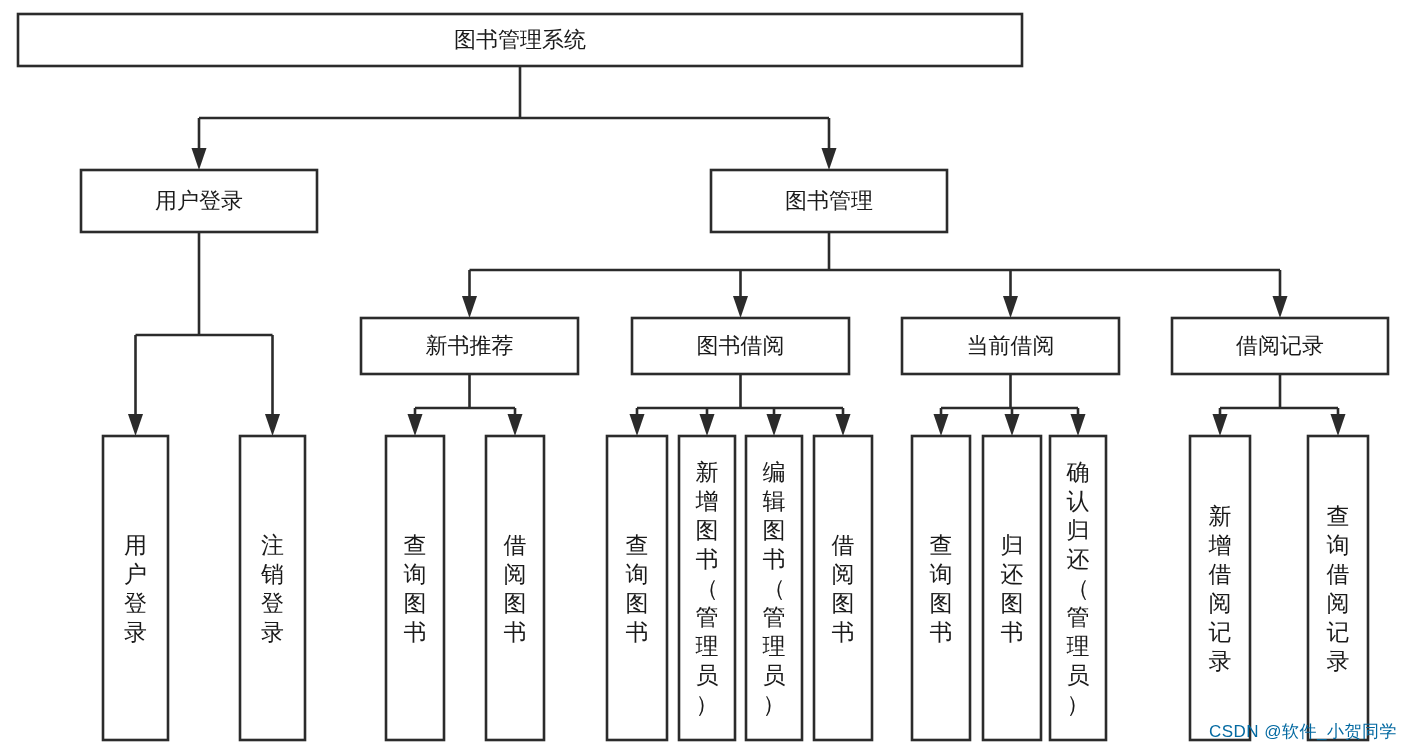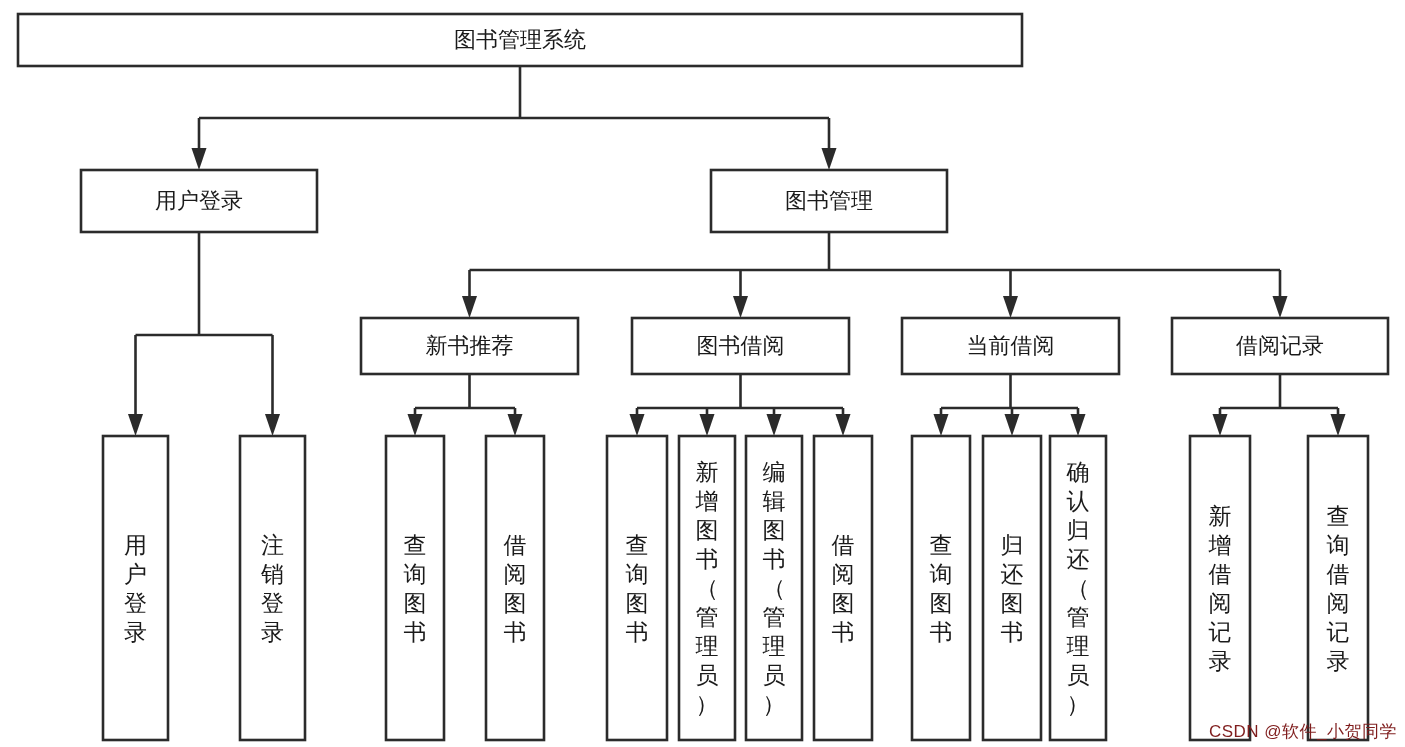--- a/index.html
+++ b/index.html
@@ -45,21 +45,21 @@
   .arrow-head {
     fill: #2b2b2b;
     stroke: none;
   }
   .watermark {
     position: absolute;
     right: 8px;
     bottom: 4px;
     font-family: "Liberation Sans", "DejaVu Sans", sans-serif;
     font-size: 17px;
-    color: #7f1d1d;
+    color: #0369a1;
     letter-spacing: 0.5px;
     white-space: nowrap;
     pointer-events: none;
   }
 </style>
 </head>
 <body>
 
 <svg id="chart" viewBox="0 0 1405 747" xmlns="http://www.w3.org/2000/svg">
   <g id="connector-layer">

